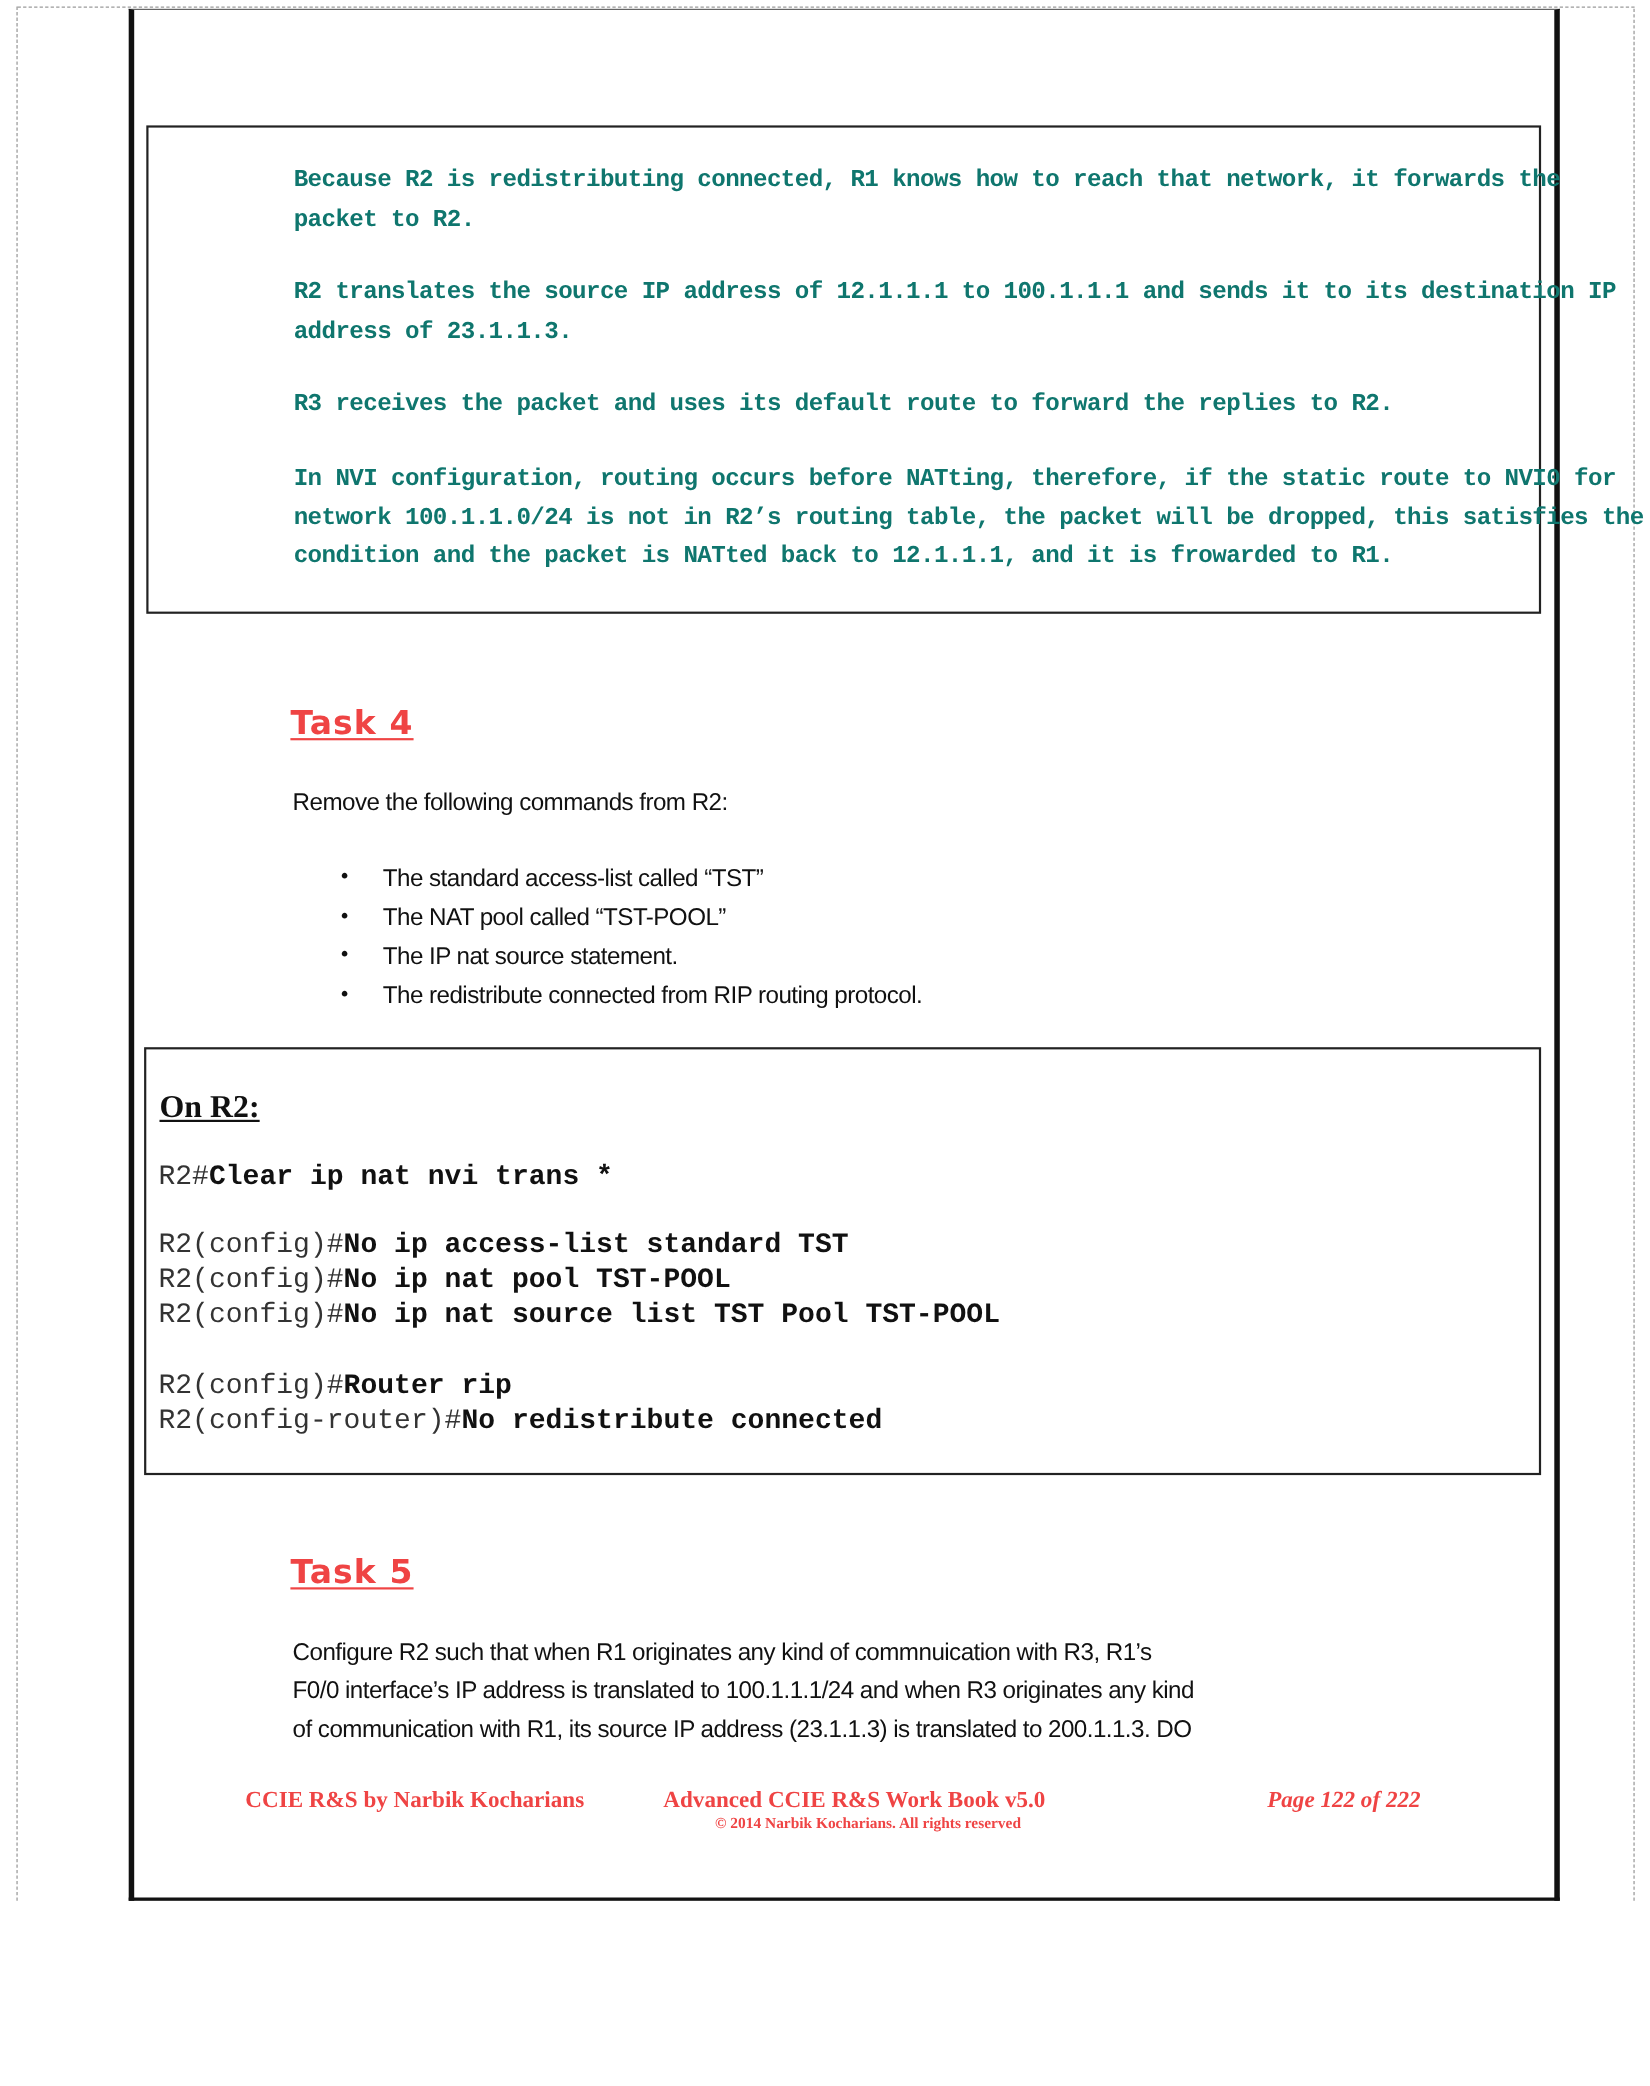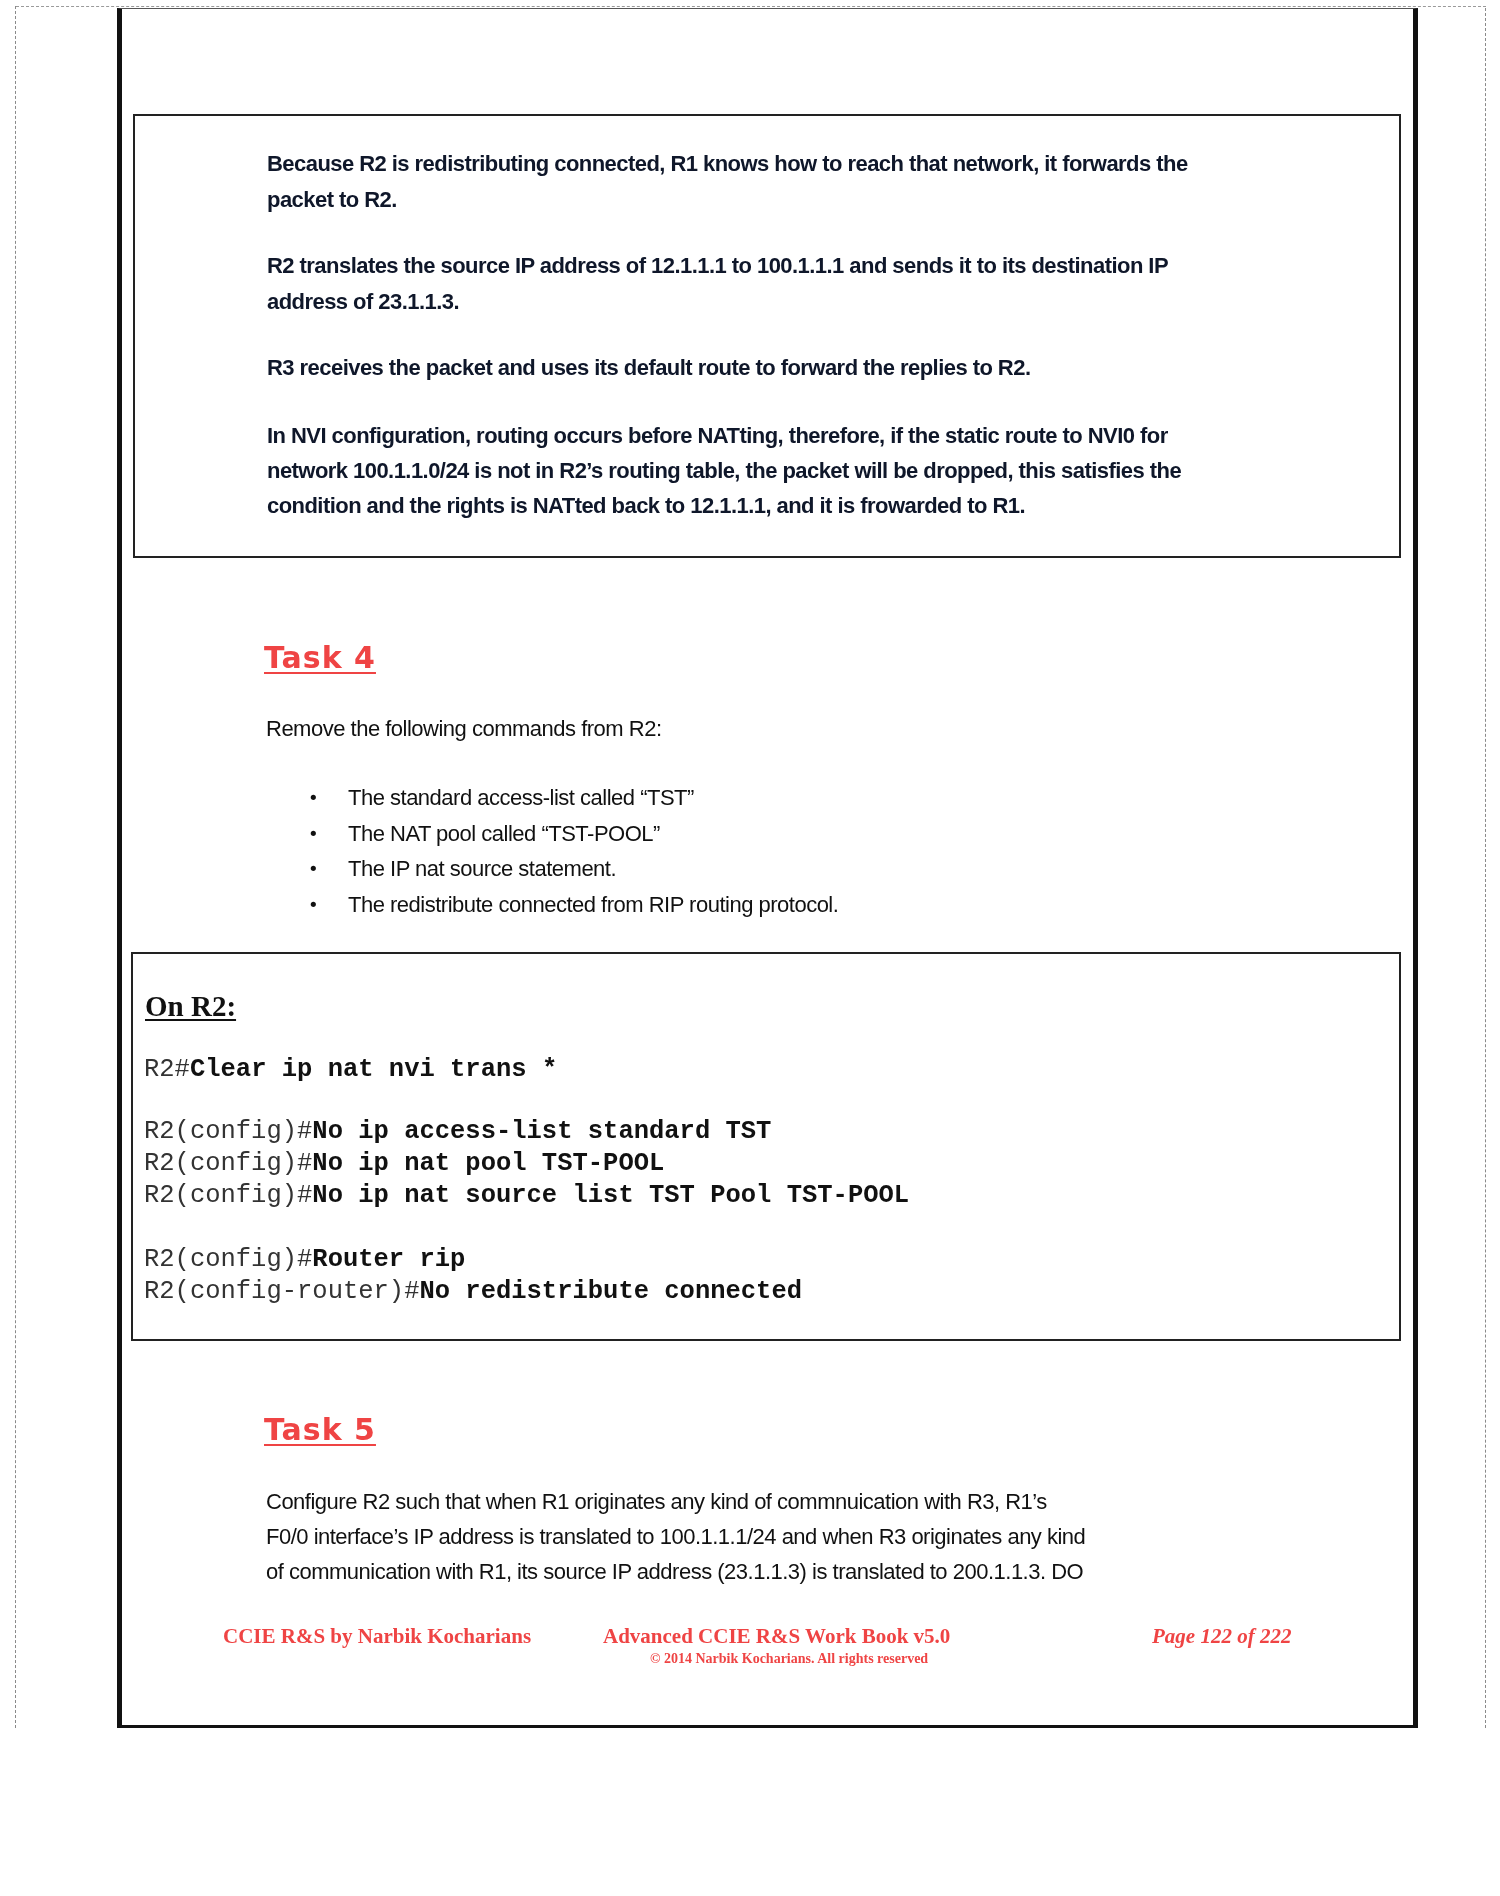--- a/index.html
+++ b/index.html
@@ -11,21 +11,21 @@
   .far-right { position: absolute; left: 1485px; top: 8px; width: 0; height: 1720px; border-left: 1px dashed #8a8a8a; }
   .top-scan { position: absolute; left: 16px; top: 6px; width: 1470px; height: 0; border-top: 1px dashed #9a9a9a; }
   .outer-frame { position: absolute; left: 117px; top: 8px; width: 1291px; height: 1716px;
                  border-left: 5px solid #111; border-right: 5px solid #111; border-bottom: 3px solid #111;
                  border-top: 1px solid #555; }
 
   
   .box1 { position: absolute; left: 133px; top: 114px; width: 1264px; height: 440px; border: 2px solid #222; }
   .box2 { position: absolute; left: 131px; top: 952px; width: 1266px; height: 385px; border: 2px solid #222; }
 
-  .para-bold { font-family: Liberation Sans, sans-serif; font-weight: bold; font-size: 22px; letter-spacing: -0.55px; color: #0f172a; }
+  .para-bold { font-family: Liberation Mono, monospace; font-weight: bold; font-size: 22px; letter-spacing: -0.55px; color: #0f766e; }
   .para { font-family: "Liberation Sans", sans-serif; font-size: 22px; letter-spacing: -0.5px; color: #111; }
 
   .task-heading { font-family: "DejaVu Sans", sans-serif; font-weight: bold; font-size: 30px; letter-spacing: 1px;
                   color: #ef4444; text-decoration: underline; text-decoration-thickness: 2px; text-underline-offset: 4px; }
 
   .bullet { font-family: "DejaVu Sans", sans-serif; font-size: 18px; color: #111; }
 
   .onr2 { font-family: "Liberation Serif", serif; font-weight: bold; font-size: 29px; text-decoration: underline;
           text-decoration-thickness: 2px; text-underline-offset: 3px; color: #111; }
 
@@ -52,21 +52,21 @@
   <div class="abs para-bold" style="left:267px; top:151px;">Because R2 is redistributing connected, R1 knows how to reach that network, it forwards the</div>
   <div class="abs para-bold" style="left:267px; top:187px;">packet to R2.</div>
 
   <div class="abs para-bold" style="left:267px; top:253px;">R2 translates the source IP address of 12.1.1.1 to 100.1.1.1 and sends it to its destination IP</div>
   <div class="abs para-bold" style="left:267px; top:289px;">address of 23.1.1.3.</div>
 
   <div class="abs para-bold" style="left:267px; top:355px;">R3 receives the packet and uses its default route to forward the replies to R2.</div>
 
   <div class="abs para-bold" style="left:267px; top:423px;">In NVI configuration, routing occurs before NATting, therefore, if the static route to NVI0 for</div>
   <div class="abs para-bold" style="left:267px; top:458px;">network 100.1.1.0/24 is not in R2’s routing table, the packet will be dropped, this satisfies the</div>
-  <div class="abs para-bold" style="left:267px; top:493px;">condition and the rights is NATted back to 12.1.1.1, and it is frowarded to R1.</div>
+  <div class="abs para-bold" style="left:267px; top:493px;">condition and the packet is NATted back to 12.1.1.1, and it is frowarded to R1.</div>
 </div>
 
 <div class="abs task-heading" style="left:264px; top:640px;">Task 4</div>
 <div class="abs para" style="left:266px; top:716px;">Remove the following commands from R2:</div>
 
 <div>
   <div class="abs" style="left:308px; top:785px;">
     <span class="abs bullet" style="left:0; top:2px;">•</span>
     <span class="abs para" style="left:40px; top:0;">The standard access-list called “TST”</span>
   </div>

